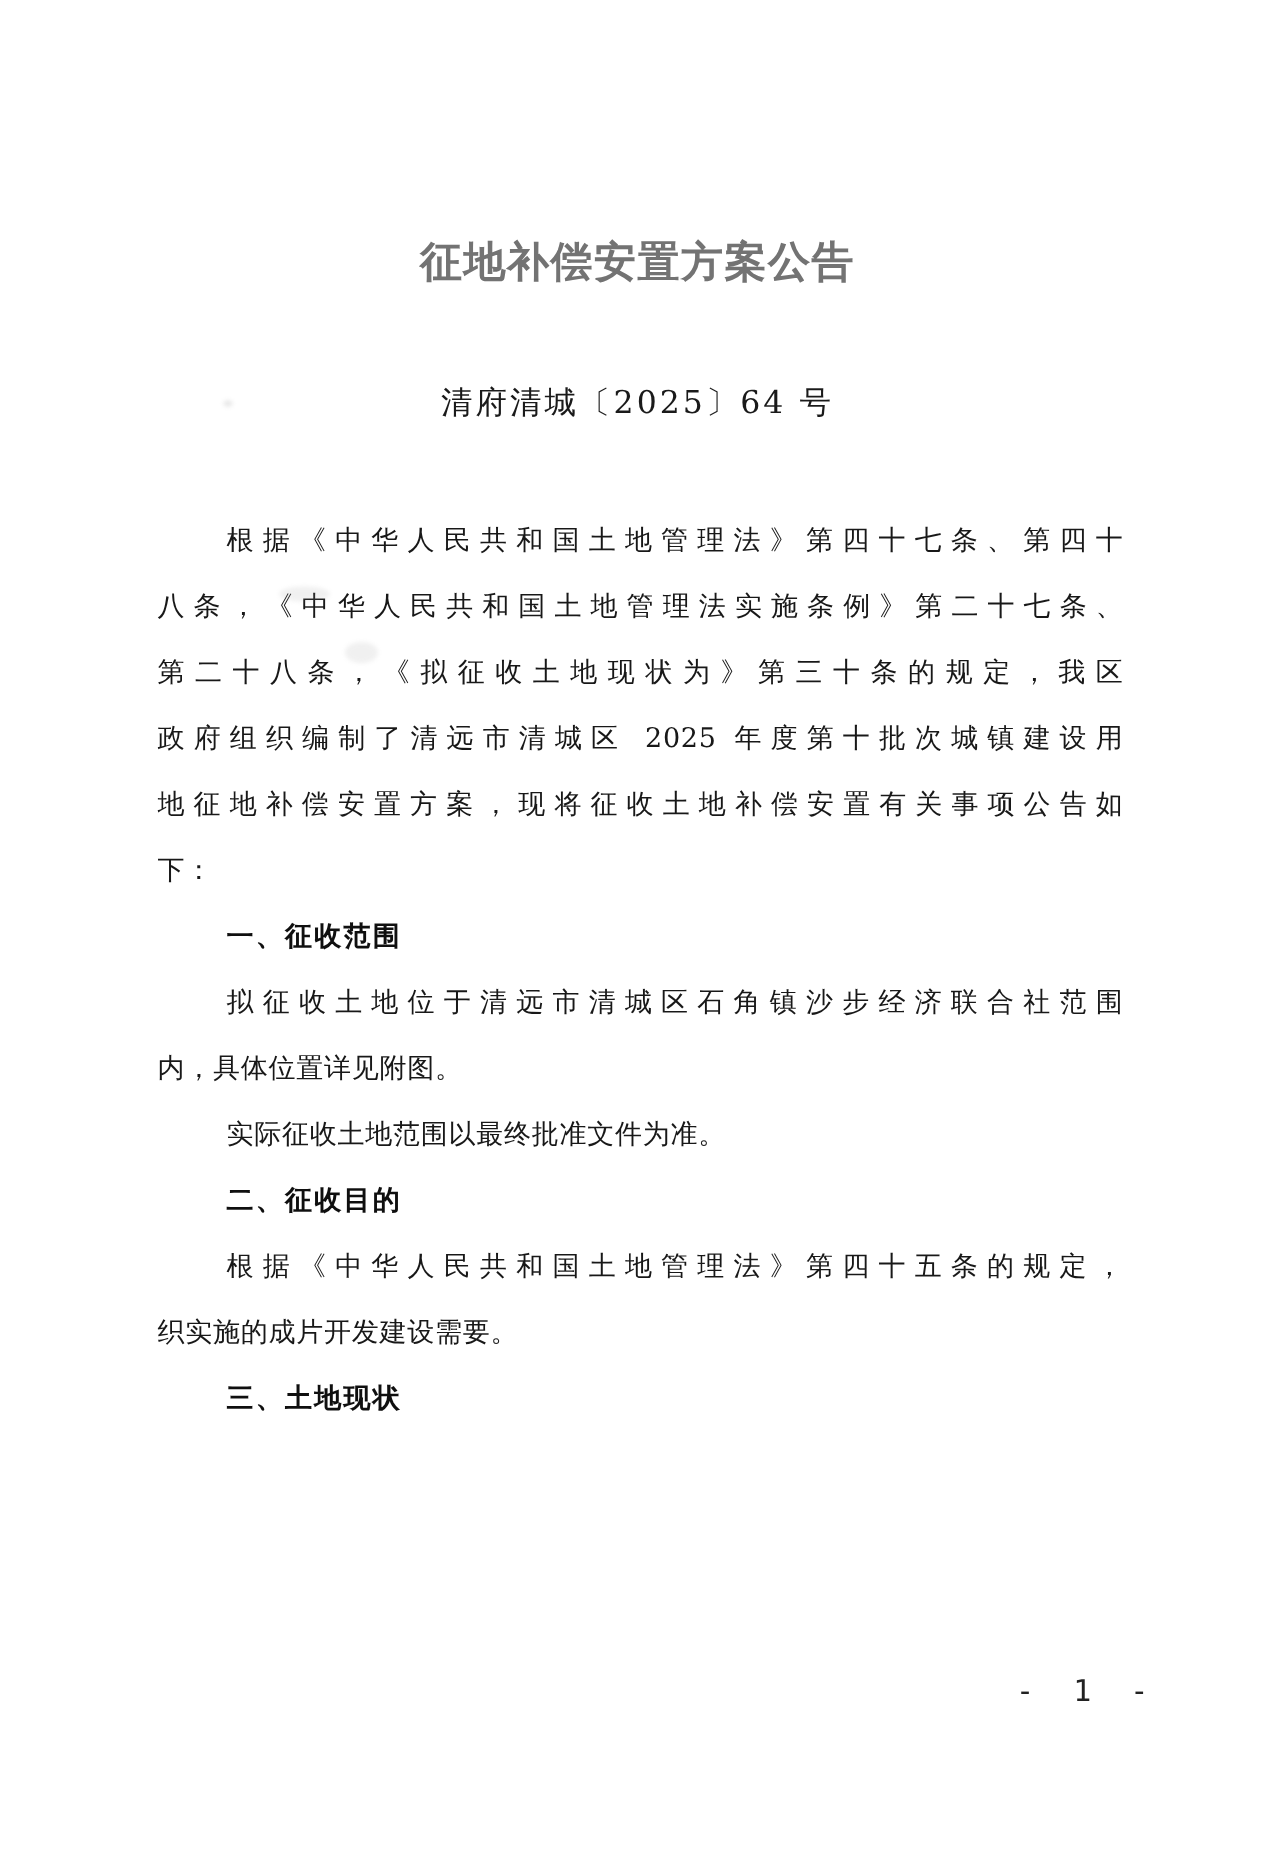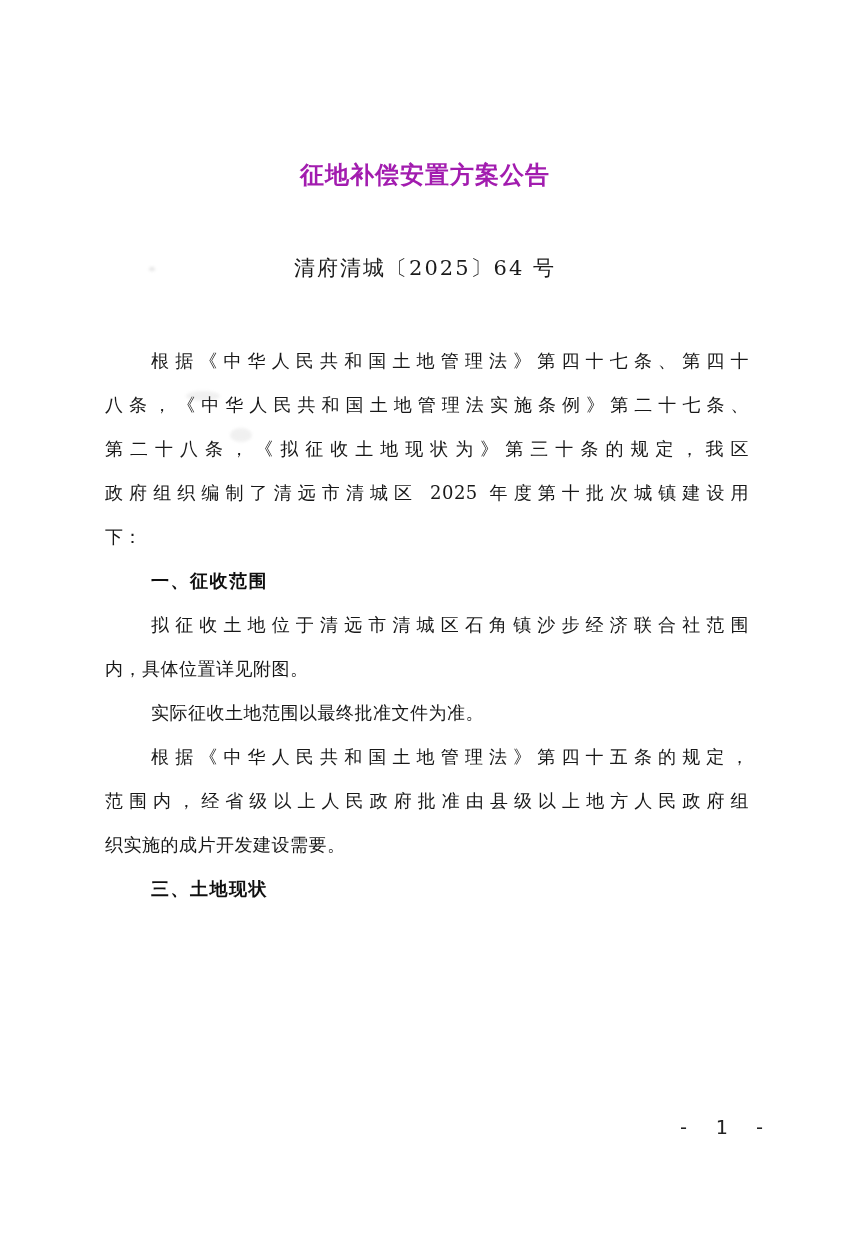--- a/index.html
+++ b/index.html
@@ -15,25 +15,25 @@
     overflow: hidden;
     font-family: "DejaVu Serif", "Liberation Serif", serif;
     color: #161616;
   }
   .doc-title {
     position: absolute;
     top: 153px;
     left: 0;
     width: 100%;
     text-align: center;
-    font-size: 24px;
+    font-size: 28px;
     font-weight: 700;
     line-height: 44px;
     letter-spacing: 1px;
-    color: #a21caf;
+    color: #737373;
   }
   .doc-number {
     position: absolute;
     top: 248px;
     left: 0;
     width: 100%;
     text-align: center;
     font-size: 21px;
     line-height: 40px;
     letter-spacing: 2px;
@@ -96,27 +96,28 @@
 
   <div class="doc-title">征地补偿安置方案公告</div>
 
   <div class="doc-number">清府清城〔2025〕64 号</div>
 
   <div class="doc-body">
       <div class="line indent">根据《中华人民共和国土地管理法》第四十七条、第四十</div>
       <div class="line">八条，《中华人民共和国土地管理法实施条例》第二十七条、</div>
       <div class="line">第二十八条，《拟征收土地现状为》第三十条的规定，我区</div>
       <div class="line">政府组织编制了清远市清城区 2025 年度第十批次城镇建设用</div>
+      <div class="line">地征地补偿安置方案，现将征收土地补偿安置有关事项公告如</div>
       <div class="line end">下：</div>
       <div class="line heading indent">一、征收范围</div>
       <div class="line indent">拟征收土地位于清远市清城区石角镇沙步经济联合社范围</div>
       <div class="line end">内，具体位置详见附图。</div>
       <div class="line indent end">实际征收土地范围以最终批准文件为准。</div>
+      <div class="line heading indent">二、征收目的</div>
       <div class="line indent">根据《中华人民共和国土地管理法》第四十五条的规定，</div>
-      <div class="line">范围内，经省级以上人民政府批准由县级以上地方人民政府组</div>
       <div class="line end">织实施的成片开发建设需要。</div>
       <div class="line heading indent">三、土地现状</div>
     </div>
 
   <div class="page-number">- 1 -</div>
 
   <div class="artifact a1"></div>
   <div class="artifact a2"></div>
   <div class="artifact a3"></div>
 </div>

